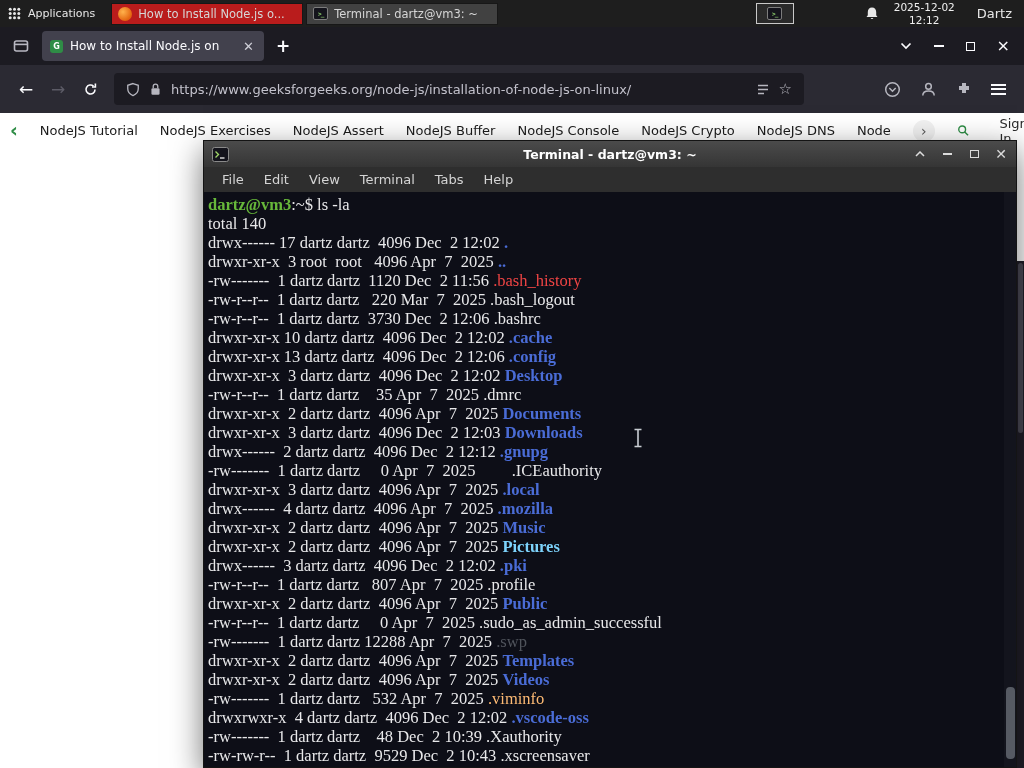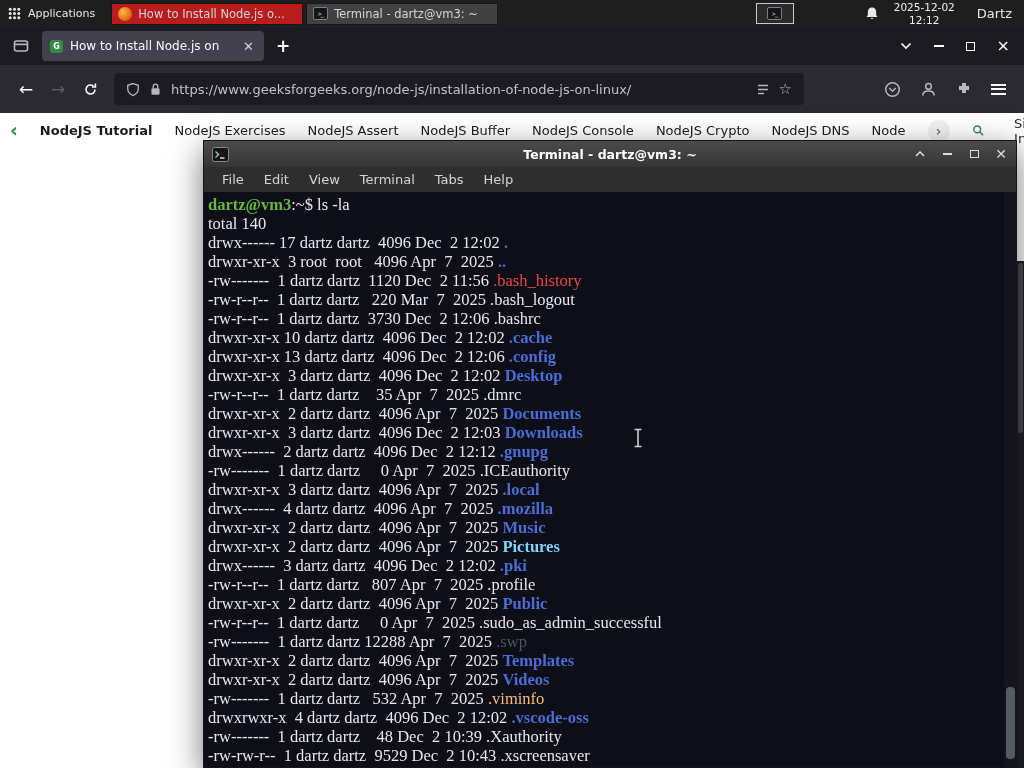--- a/index.html
+++ b/index.html
@@ -55,21 +55,21 @@
   .url-text { flex:1; color:#c3c2cc; font-size:13px; white-space:nowrap; overflow:hidden; }
   .star { color:#b6b6bf; font-size:15px; }
   .nav-right { display:flex; align-items:center; gap:19px; margin-left:72px; padding-right:8px; color:#b6b6bf; }
   .burger { display:inline-block; width:15px; height:11px; border-top:2px solid #fbfbfe; border-bottom:2px solid #fbfbfe; }
   .burger::after { content:""; display:block; height:2px; background:#fbfbfe; margin-top:2.5px; }
 
   .sitenav { height:35px; background:#fff; display:flex; align-items:center; padding:0 30px 0 10px; gap:22px;
              font-size:13px; color:#1b1b1b; flex:0 0 auto; }
   .sn-chevron { color:#2f8d46; font-size:19px; font-weight:bold; line-height:1; }
   .sn-link { white-space:nowrap; }
-  .sn-link.first { font-weight:bold; }
+  .sn-link.first { font-weight:normal; }
   .sn-circle { width:22px; height:22px; border-radius:50%; background:#f1f1f1; color:#555;
                display:flex; align-items:center; justify-content:center; font-size:14px; flex:0 0 auto; }
   .sn-right { margin-left:auto; display:flex; align-items:center; gap:30px; }
   .signin { font-size:13px; color:#2a2a2a; }
   .page { flex:1; background:#fff; position:relative; }
   .page-scroll { position:absolute; right:0; top:113px; width:7px; bottom:0; background:#211f29; }
   .page-scroll-thumb { position:absolute; top:2px; left:1px; width:5px; height:170px; background:#4c4b57; border-radius:3px; }
 
   
   .terminal { position:absolute; left:203px; top:140px; width:814px; height:628px; z-index:30;
@@ -274,21 +274,21 @@
           <div class="t-line"><span>-rw-------  1 dartz dartz  1120 Dec  2 11:56 </span><span style="color: #ef4444; text-align: center;">.bash_history</span></div>
           <div class="t-line"><span>-rw-r--r--  1 dartz dartz   220 Mar  7  2025 </span><span style="color: rgb(232, 232, 234);">.bash_logout</span></div>
           <div class="t-line"><span>-rw-r--r--  1 dartz dartz  3730 Dec  2 12:06 </span><span style="color: rgb(232, 232, 234);">.bashrc</span></div>
           <div class="t-line"><span>drwxr-xr-x 10 dartz dartz  4096 Dec  2 12:02 </span><span style="color: rgb(74, 108, 214); font-weight: bold;">.cache</span></div>
           <div class="t-line"><span>drwxr-xr-x 13 dartz dartz  4096 Dec  2 12:06 </span><span style="color: rgb(74, 108, 214); font-weight: bold;">.config</span></div>
           <div class="t-line"><span>drwxr-xr-x  3 dartz dartz  4096 Dec  2 12:02 </span><span style="color: rgb(74, 108, 214); font-weight: bold;">Desktop</span></div>
           <div class="t-line"><span>-rw-r--r--  1 dartz dartz    35 Apr  7  2025 </span><span style="color: rgb(232, 232, 234); margin-top: 16px;">.dmrc</span></div>
           <div class="t-line"><span>drwxr-xr-x  2 dartz dartz  4096 Apr  7  2025 </span><span style="color: rgb(74, 108, 214); font-weight: bold;">Documents</span></div>
           <div class="t-line"><span>drwxr-xr-x  3 dartz dartz  4096 Dec  2 12:03 </span><span style="color: rgb(74, 108, 214); font-weight: bold;">Downloads</span></div>
           <div class="t-line"><span>drwx------  2 dartz dartz  4096 Dec  2 12:12 </span><span style="color: rgb(74, 108, 214); font-weight: bold;">.gnupg</span></div>
-          <div class="t-line"><span>-rw-------  1 dartz dartz     0 Apr  7  2025 </span><span style="color: rgb(232, 232, 234);">.ICEauthority</span></div>
+          <div class="t-line"><span>-rw-------  1 dartz dartz     0 Apr  7  2025 </span><span style="color: rgb(232, 232, 234); margin-left: 32px;">.ICEauthority</span></div>
           <div class="t-line"><span>drwxr-xr-x  3 dartz dartz  4096 Apr  7  2025 </span><span style="color: rgb(74, 108, 214); font-weight: bold;">.local</span></div>
           <div class="t-line"><span>drwx------  4 dartz dartz  4096 Apr  7  2025 </span><span style="color: rgb(74, 108, 214); font-weight: bold;">.mozilla</span></div>
           <div class="t-line"><span>drwxr-xr-x  2 dartz dartz  4096 Apr  7  2025 </span><span style="color: rgb(74, 108, 214); font-weight: bold;">Music</span></div>
           <div class="t-line"><span>drwxr-xr-x  2 dartz dartz  4096 Apr  7  2025 </span><span style="color: #7dd3fc; font-weight: bold;">Pictures</span></div>
           <div class="t-line"><span>drwx------  3 dartz dartz  4096 Dec  2 12:02 </span><span style="color: rgb(74, 108, 214); font-weight: bold;">.pki</span></div>
           <div class="t-line"><span>-rw-r--r--  1 dartz dartz   807 Apr  7  2025 </span><span style="color: rgb(232, 232, 234);">.profile</span></div>
           <div class="t-line"><span>drwxr-xr-x  2 dartz dartz  4096 Apr  7  2025 </span><span style="color: rgb(74, 108, 214); font-weight: bold;">Public</span></div>
           <div class="t-line"><span>-rw-r--r--  1 dartz dartz     0 Apr  7  2025 </span><span style="color: rgb(232, 232, 234);">.sudo_as_admin_successful</span></div>
           <div class="t-line"><span>-rw-------  1 dartz dartz 12288 Apr  7  2025 </span><span style="color: rgb(80, 84, 92);">.swp</span></div>
           <div class="t-line"><span>drwxr-xr-x  2 dartz dartz  4096 Apr  7  2025 </span><span style="color: rgb(74, 108, 214); font-weight: bold;">Templates</span></div>

